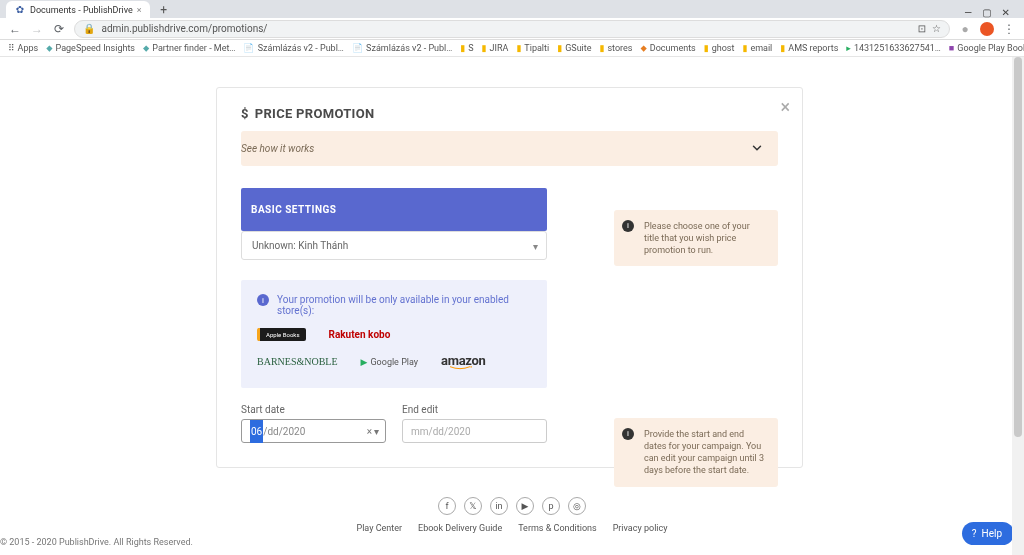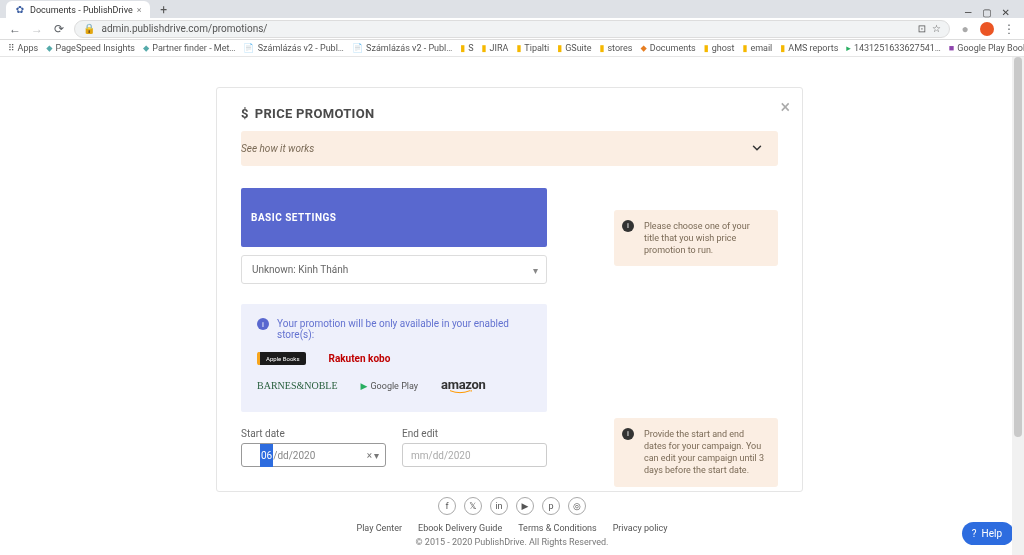--- a/index.html
+++ b/index.html
@@ -23,22 +23,22 @@
 
   .page { position:relative; height:498px; overflow:hidden; }
 
   
   .modal { position:absolute; left:216px; top:30px; width:587px; border:1px solid #e5e5e5; border-radius:3px; background:#fff; padding:18px 24px 24px; }
   .modal-close { position:absolute; right:12px; top:8px; color:#aaa; font-size:18px; }
   .mtitle { display:flex; align-items:center; gap:6px; color:#4a4a4a; font-size:13px; font-weight:700; letter-spacing:.3px; }
   .howbox { margin-top:10px; background:#fbeee3; border-radius:3px; padding:12px 0; display:flex; align-items:flex-start; font-size:10px; color:#7a6a56; position:relative;font-style:italic; }
   .howbox .chev { position:absolute; right:14px; top:50%; transform:translateY(-50%); }
 
-  .section-head { margin-top:22px; width:306px; background:#5968cf; color:#fff; font-size:10px; font-weight:700; letter-spacing:.5px; padding:24px 10px; border-radius:2px; }
-  .select { margin-top:8px; width:306px; border:1px solid #ddd; border-radius:3px; padding:8px 10px; font-size:10px; color:#666; position:relative; }
+  .section-head { margin-top:22px; width:306px; background:#5968cf; color:#fff; font-size:10px; font-weight:700; letter-spacing:.5px; padding:16px 10px; border-radius:2px; }
+  .select { margin-top:0; width:306px; border:1px solid #ddd; border-radius:3px; padding:8px 10px; font-size:10px; color:#666; position:relative; }
   .select .cv { position:absolute; right:8px; top:50%; transform:translateY(-50%); color:#888; }
 
   .tip { position:absolute; right:24px; width:164px; background:#fbeee3; border-radius:3px; padding:10px 12px 10px 30px; font-size:9px; color:#7a6a56; line-height:1.35; }
   .tip1 { top:122px; } .tip2 { top:330px; }
   .tip .ticon { position:absolute; left:8px; top:10px; width:12px; height:12px; border-radius:50%; background:#333; color:#fff; font-size:8px; display:flex; align-items:center; justify-content:center; }
 
   .storebox { margin-top:20px; width:306px; background:#eef0fb; border-radius:2px; padding:14px 16px 18px; font-size:10px; }
   .storebox .info { display:flex; align-items:flex-start; gap:8px; color:#6372d0; }
   .infoicon { width:12px; height:12px; border-radius:50%; background:#5968cf; color:#fff; font-size:8px; display:flex; align-items:center; justify-content:center; flex:0 0 auto;}
   .logos { display:flex; gap:23px; align-items:center; margin-top:12px; }
@@ -48,28 +48,28 @@
   .bn { font-family: Georgia, serif; font-variant:small-caps; font-size:10px; color:#2a603f;}
   .gplay { font-size:9px; color:#555; display:flex; align-items:center; gap:3px;}
   .amazon { font-size:13px; font-weight:700; font-family: Arial; letter-spacing:-0.3px; }
   .amazon .sm { display:block; height:4px; margin-top:-2px; }
 
   .date-row { display:flex; gap:16px; margin-top:16px; }
   .date-col { width:145px; }
   .date-lbl { font-size:10px; color:#666; margin-bottom:4px; }
   .date-inp { border:1px solid #ccc; border-radius:3px; height:24px; display:flex; align-items:center; padding:0 8px; font-size:10px; color:#888; position:relative; }
   .date-inp.active { border-color:#999; }
-  .hl { background:#2d6cdf; color:#fff; padding:6px 1px;margin-left:10px; }
+  .hl { background:#2d6cdf; color:#fff; padding:6px 1px; }
   .dctrl { position:absolute; right:6px; display:flex; gap:2px; color:#777; }
 
   
   .social { position:absolute; left:0; right:0; bottom:40px; display:flex; justify-content:center; gap:8px; }
   .sic { width:18px; height:18px; border:1px solid #aaa; border-radius:50%; display:flex; align-items:center; justify-content:center; font-size:9px; color:#555;}
   .flinks { position:absolute; left:0; right:0; bottom:22px; display:flex; justify-content:center; gap:16px; font-size:9px; color:#555;}
-  .copy { position:absolute; left:0; right:0; bottom:8px; text-align:center; font-size:9px; color:#777;}
+  .copy { position:absolute; left:0; right:0; bottom:8px; font-size:9px; color:#777;}
 
   .help-pill { position:absolute; right:10px; bottom:10px; background:#2d6cdf; color:#fff; padding:6px 12px 6px 10px; border-radius:14px; font-size:10px; display:flex; align-items:center; gap:5px; }
   .scroll { position:absolute; right:0; top:0; bottom:0; width:12px; background:#f1f1f1; }
   .scroll .thumb { position:absolute; left:2px; right:2px; top:0; height:380px; background:#c9c9c9; border-radius:4px;}
 </style>
 </head>
 <body>
 
 <div class="tabbar">
   <div class="tab">

